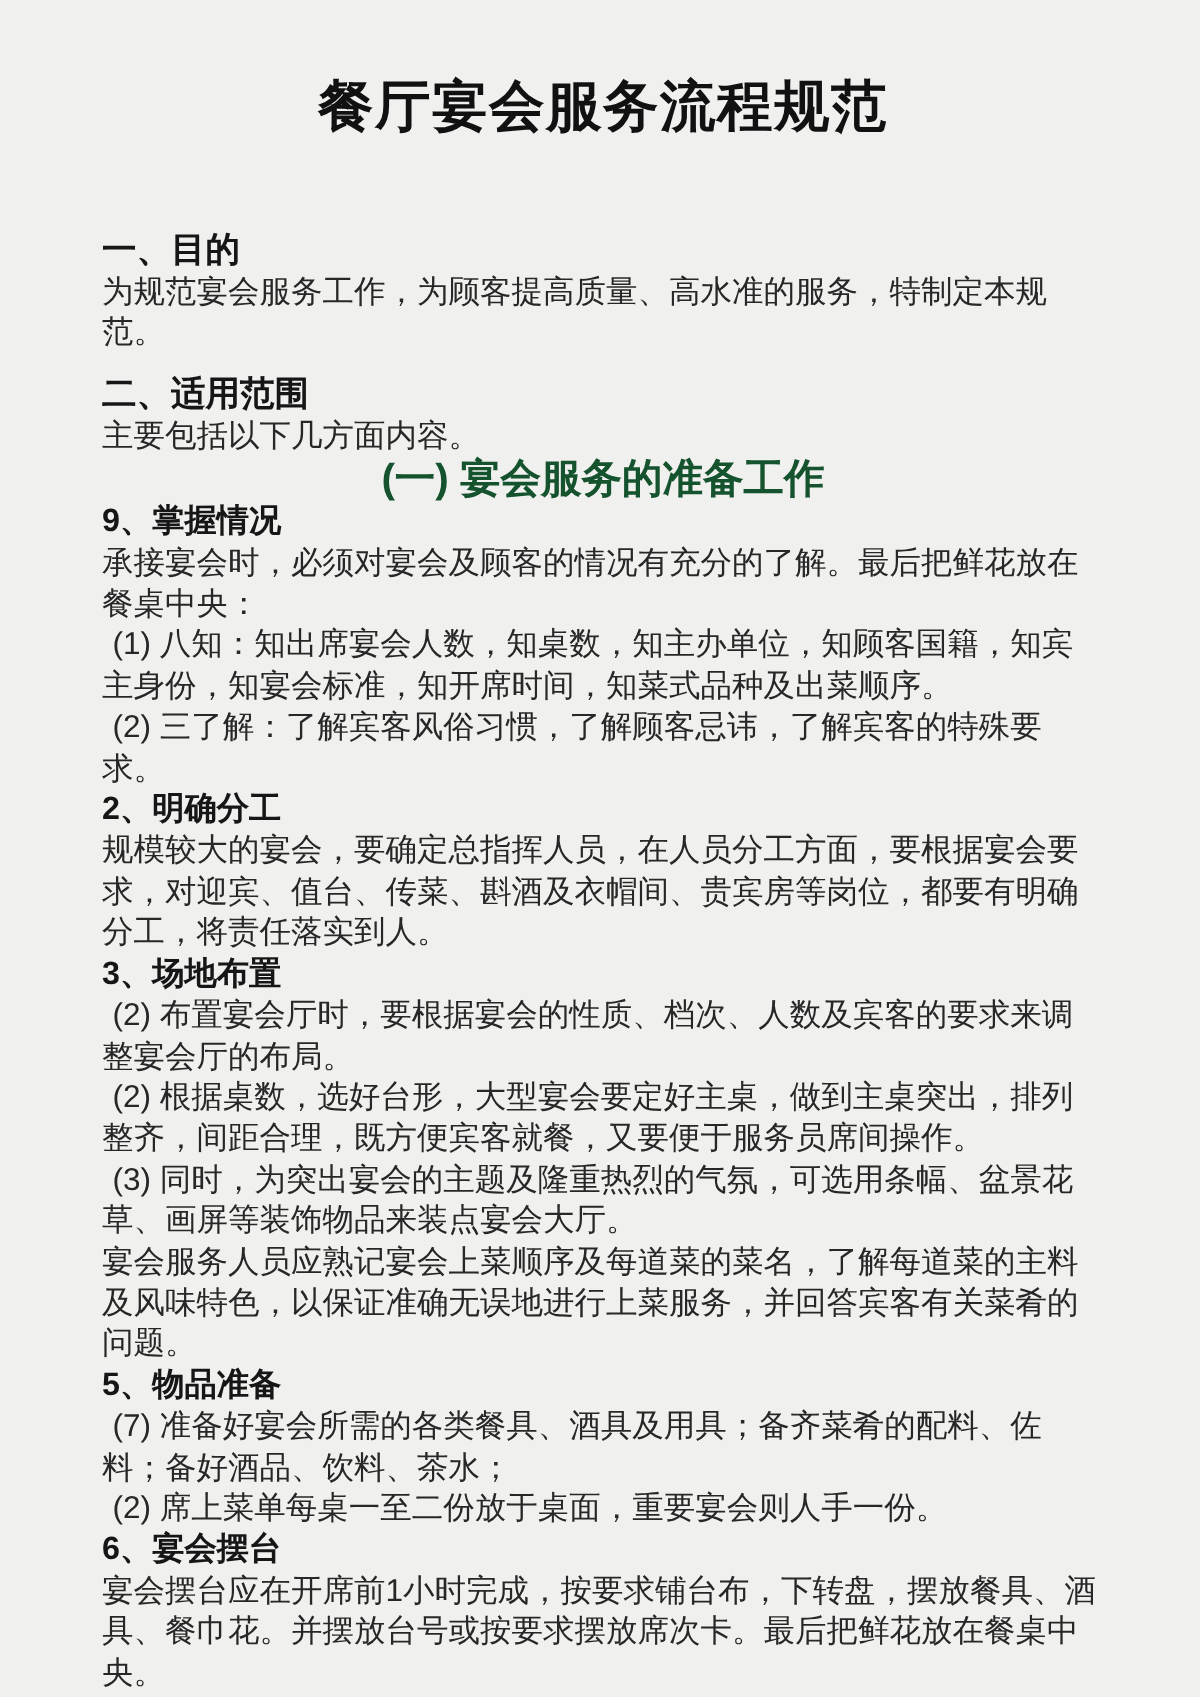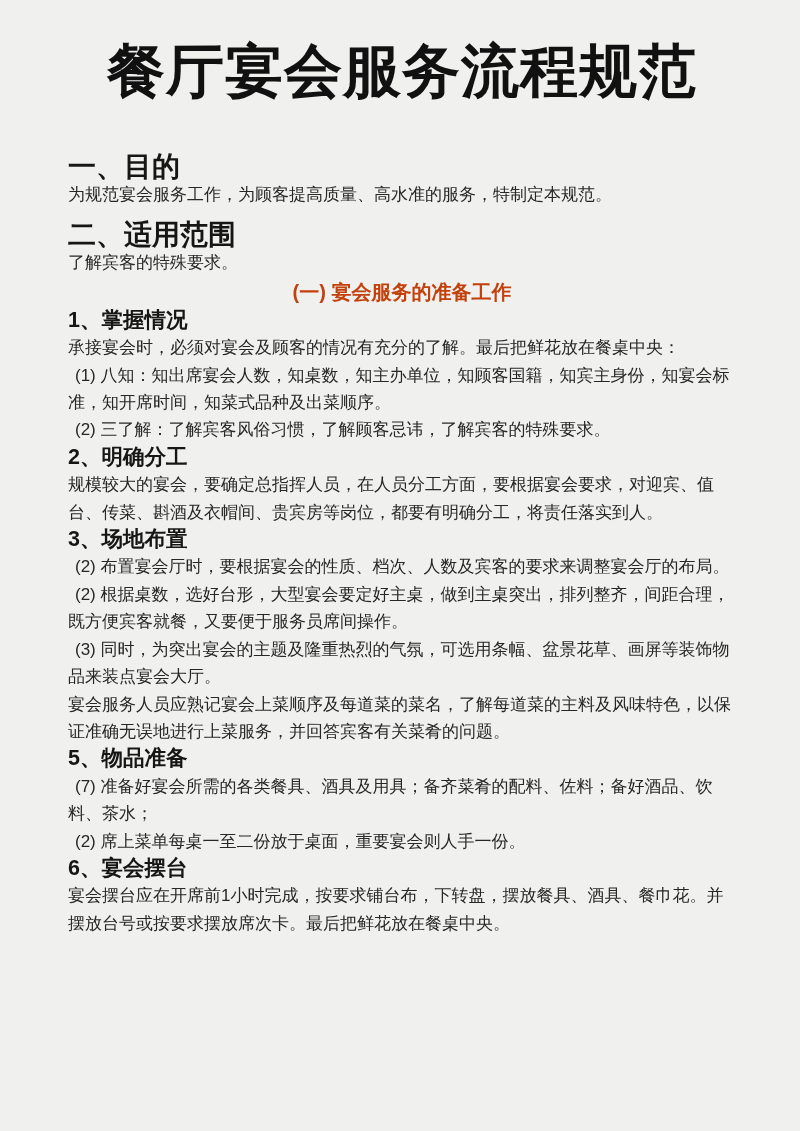--- a/index.html
+++ b/index.html
@@ -14,76 +14,76 @@
     height: 1131px;
     margin: 0 auto;
     box-sizing: border-box;
     padding: 46px 64px 0 68px;
     background: #f0f0ee;
     overflow: hidden;
     color: #242424;
   }
   .doc-title {
     margin: 0;
-    font-size: 58px;
+    font-size: 37px;
     line-height: 50px;
     font-weight: 900;
     text-align: center;
     color: #111111;
     letter-spacing: 1px;
   }
   .content { margin-top: 56px; }
   .h2 {
     margin: 12px 0 0 0;
-    font-size: 28px;
+    font-size: 23px;
     line-height: 29px;
     font-weight: 800;
     color: #161616;
   }
   .h2.first { margin-top: 0; }
   .content p { margin: 0; }
   .p {
-    font-size: 17px;
+    font-size: 21px;
     line-height: 27.4px;
     color: #272727;
   }
   .h3 {
     margin: 0;
     font-size: 21.5px;
     line-height: 27.4px;
     font-weight: 800;
     color: #161616;
   }
   .p-item { text-indent: 7px; }
   .center-red {
     margin: 0;
-    font-size: 20px;
+    font-size: 27px;
     line-height: 30px;
     font-weight: 800;
     text-align: center;
-    color: #c2410c;
+    color: #14532d;
   }
 </style>
 </head>
 <body>
 
 <div class="page">
   <h1 class="doc-title">餐厅宴会服务流程规范</h1>
 
   <div class="content">
     <h2 class="h2 first">一、目的</h2>
     <p class="p">为规范宴会服务工作，为顾客提高质量、高水准的服务，特制定本规范。</p>
 
     <h2 class="h2">二、适用范围</h2>
-    <p class="p">了解宾客的特殊要求。</p>
+    <p class="p">主要包括以下几方面内容。</p>
 
 
     <p class="center-red">(一) 宴会服务的准备工作</p>
 
-    <h3 class="h3">1、掌握情况</h3>
+    <h3 class="h3">9、掌握情况</h3>
     <p class="p">承接宴会时，必须对宴会及顾客的情况有充分的了解。最后把鲜花放在餐桌中央：</p>
     <p class="p p-item">(1) 八知：知出席宴会人数，知桌数，知主办单位，知顾客国籍，知宾主身份，知宴会标准，知开席时间，知菜式品种及出菜顺序。</p>
     <p class="p p-item">(2) 三了解：了解宾客风俗习惯，了解顾客忌讳，了解宾客的特殊要求。</p>
 
     <h3 class="h3">2、明确分工</h3>
     <p class="p">规模较大的宴会，要确定总指挥人员，在人员分工方面，要根据宴会要求，对迎宾、值台、传菜、斟酒及衣帽间、贵宾房等岗位，都要有明确分工，将责任落实到人。</p>
 
     <h3 class="h3">3、场地布置</h3>
     <p class="p p-item">(2) 布置宴会厅时，要根据宴会的性质、档次、人数及宾客的要求来调整宴会厅的布局。</p>
     <p class="p p-item">(2) 根据桌数，选好台形，大型宴会要定好主桌，做到主桌突出，排列整齐，间距合理，既方便宾客就餐，又要便于服务员席间操作。</p>

